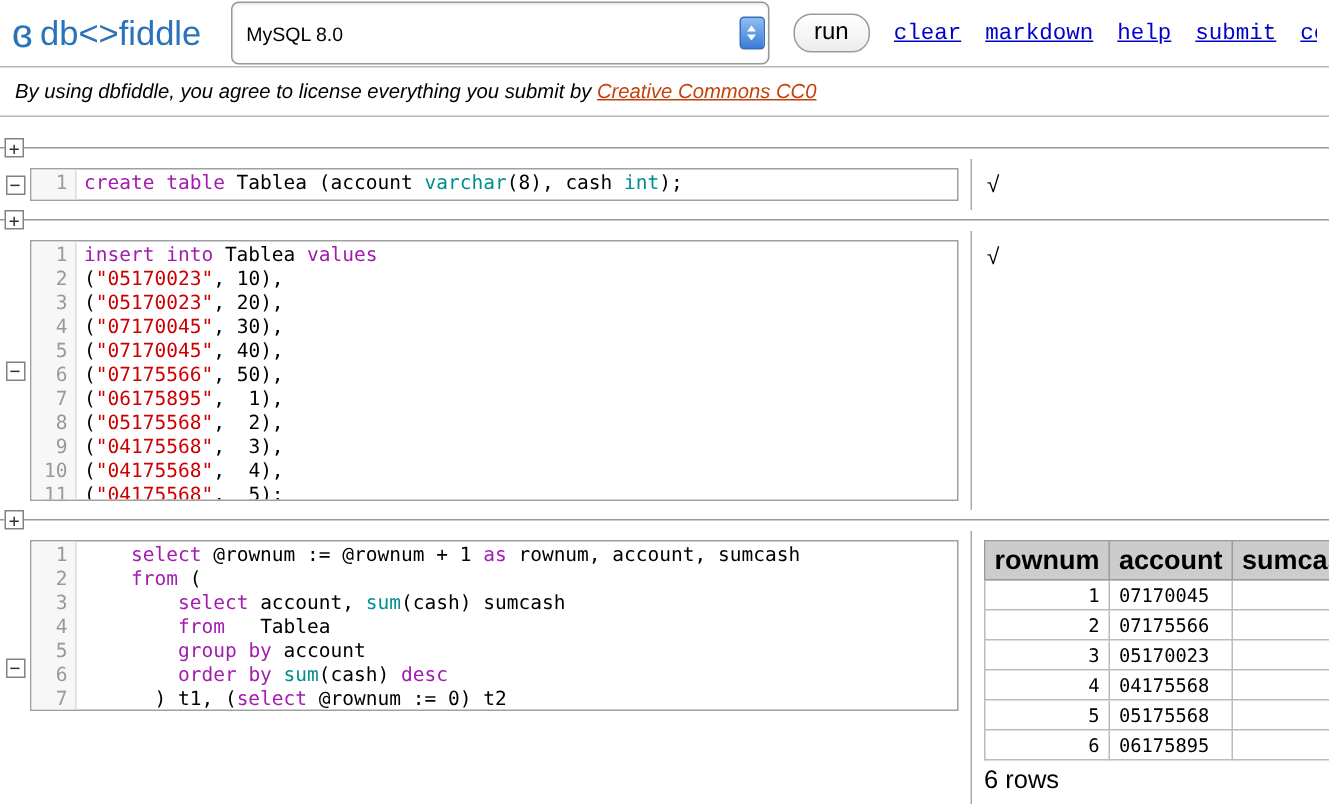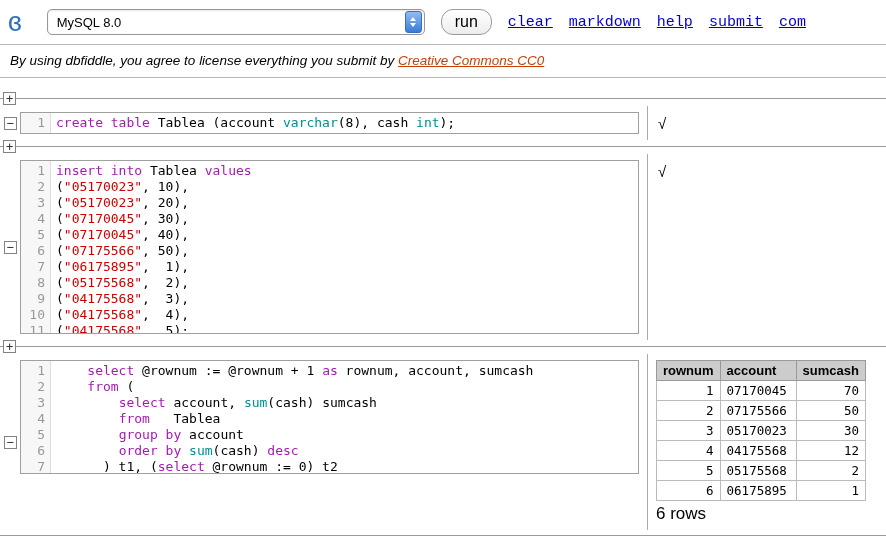--- a/index.html
+++ b/index.html
@@ -7,21 +7,21 @@
   body {
     width: 886px; height: 537px; overflow: hidden;
     background: #fff; color: #000;
     font-family: "Liberation Sans", sans-serif;
   }
   
   .header { height: 45px; display: flex; align-items: center; padding: 0 8px; border-bottom: 1px solid #b8b8b8; }
   .logo { font-size: 23px; color: #2b73b8; white-space: nowrap; display: flex; align-items: center; cursor: pointer; text-decoration: none; }
   .logo .glyph { font-size: 27px; margin-right: 5px; line-height: 1; }
   .select {
-    margin-left: 20px; width: 378px; height: 26px;
+    margin-left: 20px; width: 378px; height: 42px;
     border: 1px solid #979797; border-radius: 5px;
     display: flex; align-items: center; padding: 0 2px 0 9px;
     font-size: 13px; background: #fff; cursor: pointer;
     box-shadow: inset 0 1px 2px rgba(0,0,0,.10);
   }
   .select .val { flex: 1; }
   .sel-arrows {
     width: 17px; height: 22px; border-radius: 3px; flex: none;
     background: linear-gradient(#8fbdf2, #3a7cd8);
     display: flex; flex-direction: column; align-items: center; justify-content: center; gap: 2px;
@@ -70,38 +70,39 @@
   .tok-k { color: #a21caf; }
   .tok-t { color: #008f8f; }
   .tok-s { color: #cc0000; }
   .tok-n { color: #000; }
   .tok-p { color: #000; }
   .check { font-size: 15px; padding: 3px 0 0 2px; }
   
   .result-table { border-collapse: collapse; }
   .result-table th {
     background: #ccc; border: 1px solid #999; text-align: left;
-    font-size: 13px; padding: 2px 6px; font-family: "Liberation Sans", sans-serif;
+    font-size: 18px; padding: 2px 6px; font-family: "Liberation Sans", sans-serif;
   }
   .result-table td {
     border: 1px solid #bbb; font-size: 12.5px; line-height: 15px; padding: 2px 6px;
     font-family: "DejaVu Sans Mono", monospace;
   }
   .result-table td.col0 { text-align: right; min-width: 50px; }
   .result-table td.col1 { text-align: left;  min-width: 76px; }
   .result-table td.col2 { text-align: right; min-width: 60px; }
   .rows-count { font-size: 17px; margin-top: 3px; color: #000; }
   .bottom-sep { border-top: 1px solid #999; margin-top: 5px; }
 </style>
 </head>
 <body>
 
 <div class="header">
   <a class="logo">
     <span class="glyph">ɞ</span>
+    <span>db&lt;&gt;fiddle</span>
   </a>
   <div class="select">
     <span class="val">MySQL 8.0</span>
     <span class="sel-arrows">
         <i class="up"></i>
         <i class="down"></i>
       </span>
   </div>
   <button class="run">run</button>
   <nav class="links">

